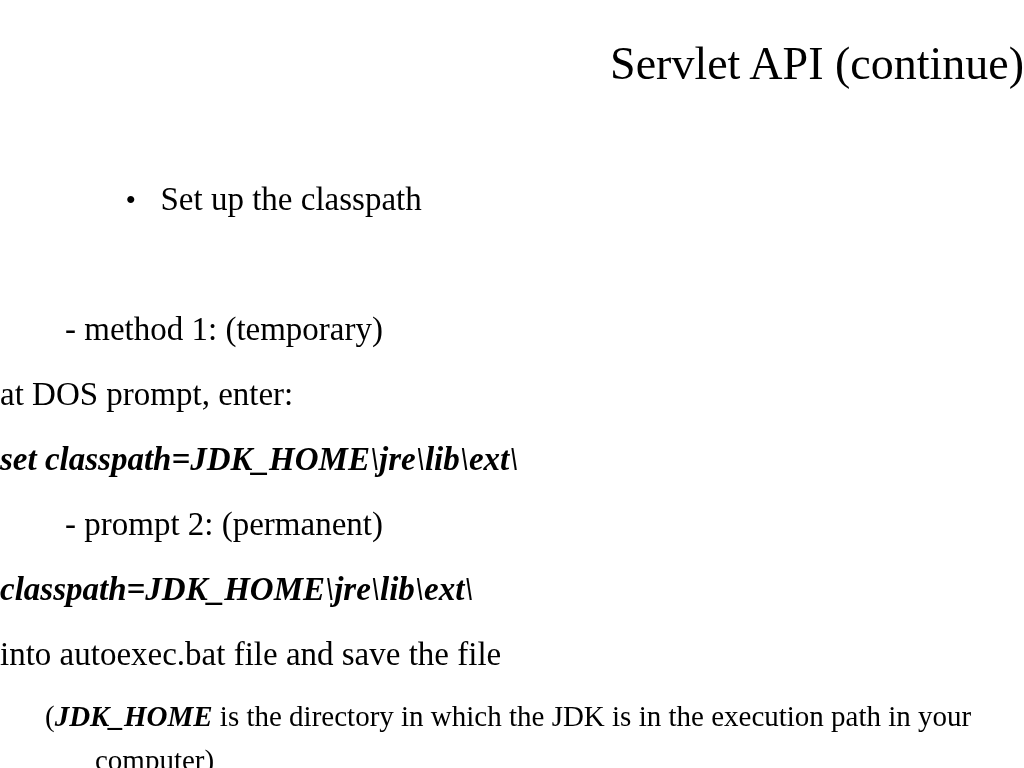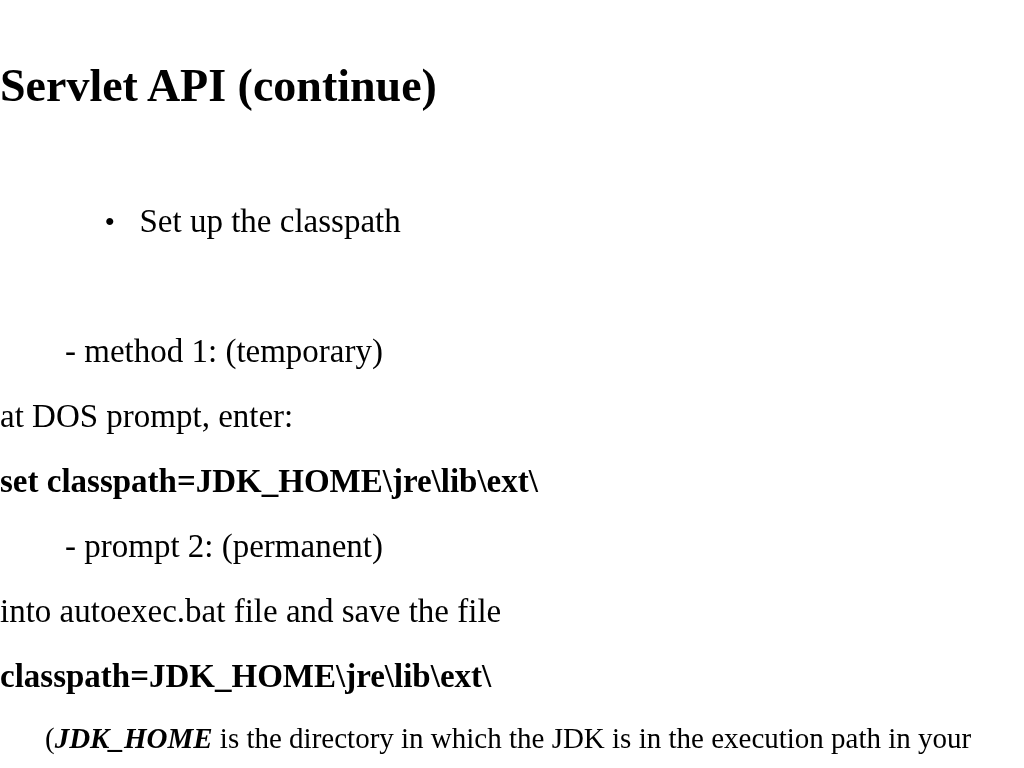--- a/index.html
+++ b/index.html
@@ -7,44 +7,45 @@
     position: relative;
     width: 1024px;
     height: 768px;
     background: #ffffff;
     color: #000000;
     font-family: "Liberation Serif", "DejaVu Serif", serif;
     overflow: hidden;
   }
   .title {
     margin: 0;
-    padding-top: 60px;
-    text-align: left;
+    padding-top: 38px;
+    text-align: right;
     font-size: 46px;
-    font-weight: 700;
+    font-weight: 400;
     line-height: 1.12;
   }
   .body {
     margin-top: 12px;
     font-size: 33px;
   }
   .line {
     line-height: 65px;
     white-space: pre;
   }
-  .l-bullet { padding-left: 55px; }
+  .l-bullet { padding-left: 76px; }
   .bullet {
     display: inline-block;
     width: 35px;
     font-size: 30px;
   }
   .ind1 { padding-left: 65px; }
   .ind2 { }
   .code {
     font-weight: bold;
+    font-style: italic;
   }
   .note {
     margin-top: 7px;
     font-size: 29px;
     line-height: 44px;
     padding-left: 95px;
     text-indent: -50px;
     max-width: 985px;
     box-sizing: border-box;
   }
@@ -68,23 +69,23 @@
 
     <div class="line ind1">- method 1: (temporary)</div>
 
     <div class="line ind2">at DOS prompt, enter:</div>
 
     <div class="line ind2 code">set classpath=JDK_HOME\jre\lib\ext\</div>
 
     <div class="line ind1">- prompt 2: (permanent)</div>
 
 
+    <div class="line ind2 code">classpath=JDK_HOME\jre\lib\ext\</div>
+
     <div class="line ind2">into autoexec.bat file and save the file</div>
-
-    <div class="line ind2 code">classpath=JDK_HOME\jre\lib\ext\</div>
 
   </div>
 
   <div class="note">
     <span>(</span><span class="em">JDK_HOME</span><span> is the directory in which the JDK is in the execution path in your computer)</span>
   </div>
 
 </div>
 
 </body></html>

